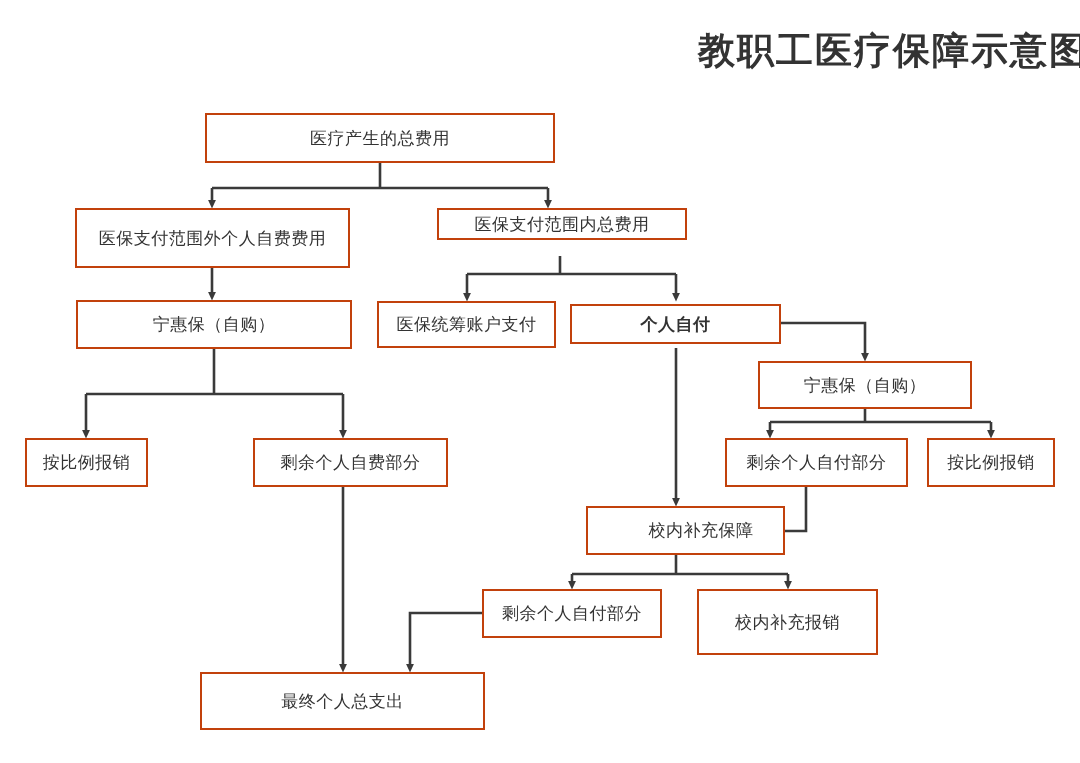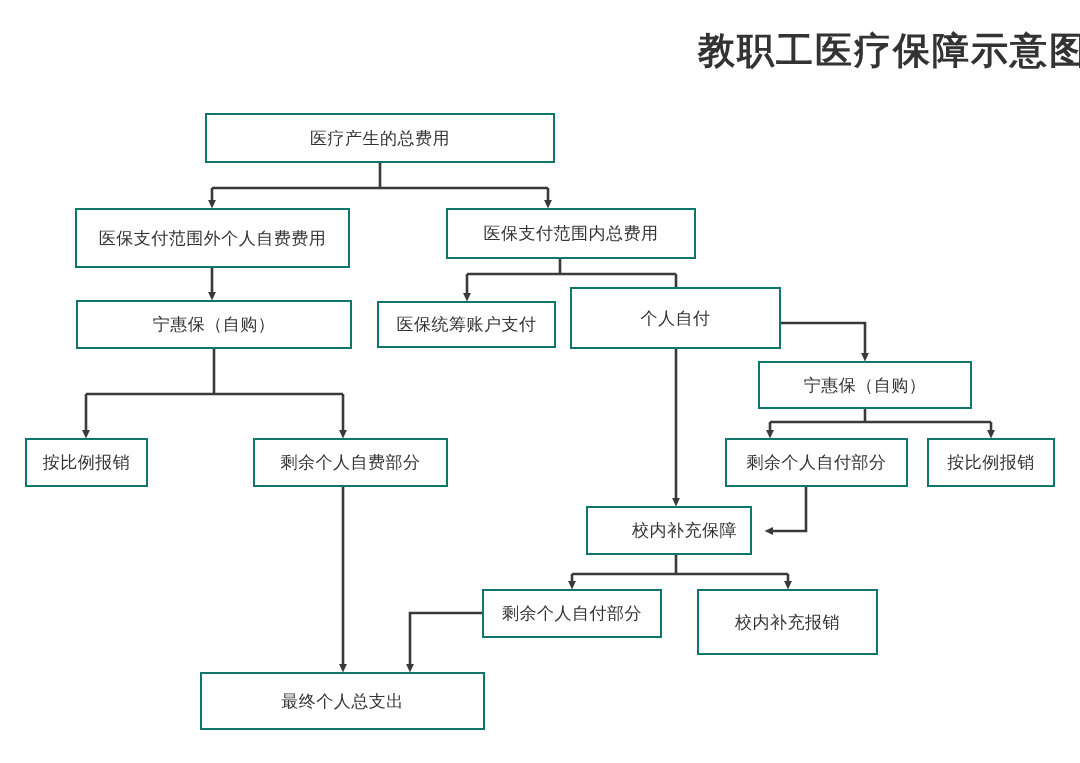--- a/index.html
+++ b/index.html
@@ -34,21 +34,21 @@
     position: absolute;
     left: 0;
     top: 0;
     width: 1080px;
     height: 763px;
     pointer-events: none;
   }
   .node {
     position: absolute;
     box-sizing: border-box;
-    border: 2px solid #0f766e;
+    border: 2px solid #c2410c;
     background: #ffffff;
     display: flex;
     align-items: center;
     justify-content: center;
     font-size: 17px;
     color: #333333;
     letter-spacing: 0.5px;
     white-space: nowrap;
   }
 </style>
@@ -101,27 +101,27 @@
       <path d="M788,574 L788,585" marker-end="url(#arrow)"></path>
 
       <path d="M343,487 L343,668" marker-end="url(#arrow)"></path>
 
       <path d="M482,613 L410,613 L410,668" marker-end="url(#arrow)"></path>
     </g>
   </svg>
 
   <div class="node" style="left:205px; top:113px; width:350px; height:50px;">医疗产生的总费用</div>
   <div class="node" style="left:75px;  top:208px; width:275px; height:60px;">医保支付范围外个人自费费用</div>
-  <div class="node" style="left:446px; top:208px; width:250px; height:51px;">医保支付范围内总费用</div>
+  <div class="node" style="left:437px; top:208px; width:250px; height:32px;">医保支付范围内总费用</div>
   <div class="node" style="left:76px;  top:300px; width:276px; height:49px;">宁惠保（自购）</div>
   <div class="node" style="left:377px; top:301px; width:179px; height:47px;">医保统筹账户支付</div>
-  <div class="node" style="left:570px; top:287px; width:211px; height:62px;">个人自付</div>
+  <div class="node" style="left:570px; top:304px; width:211px; height:40px;font-weight:bold;">个人自付</div>
   <div class="node" style="left:758px; top:361px; width:214px; height:48px;">宁惠保（自购）</div>
   <div class="node" style="left:25px;  top:438px; width:123px; height:49px;">按比例报销</div>
   <div class="node" style="left:253px; top:438px; width:195px; height:49px;">剩余个人自费部分</div>
   <div class="node" style="left:725px; top:438px; width:183px; height:49px;">剩余个人自付部分</div>
   <div class="node" style="left:927px; top:438px; width:128px; height:49px;">按比例报销</div>
-  <div class="node" style="left:586px; top:506px; width:166px; height:49px;padding-left:31px;">校内补充保障</div>
+  <div class="node" style="left:586px; top:506px; width:199px; height:49px;padding-left:31px;">校内补充保障</div>
   <div class="node" style="left:482px; top:589px; width:180px; height:49px;">剩余个人自付部分</div>
   <div class="node" style="left:697px; top:589px; width:181px; height:66px;">校内补充报销</div>
   <div class="node" style="left:200px; top:672px; width:285px; height:58px;">最终个人总支出</div>
 
 </div>
 
 </body></html>

